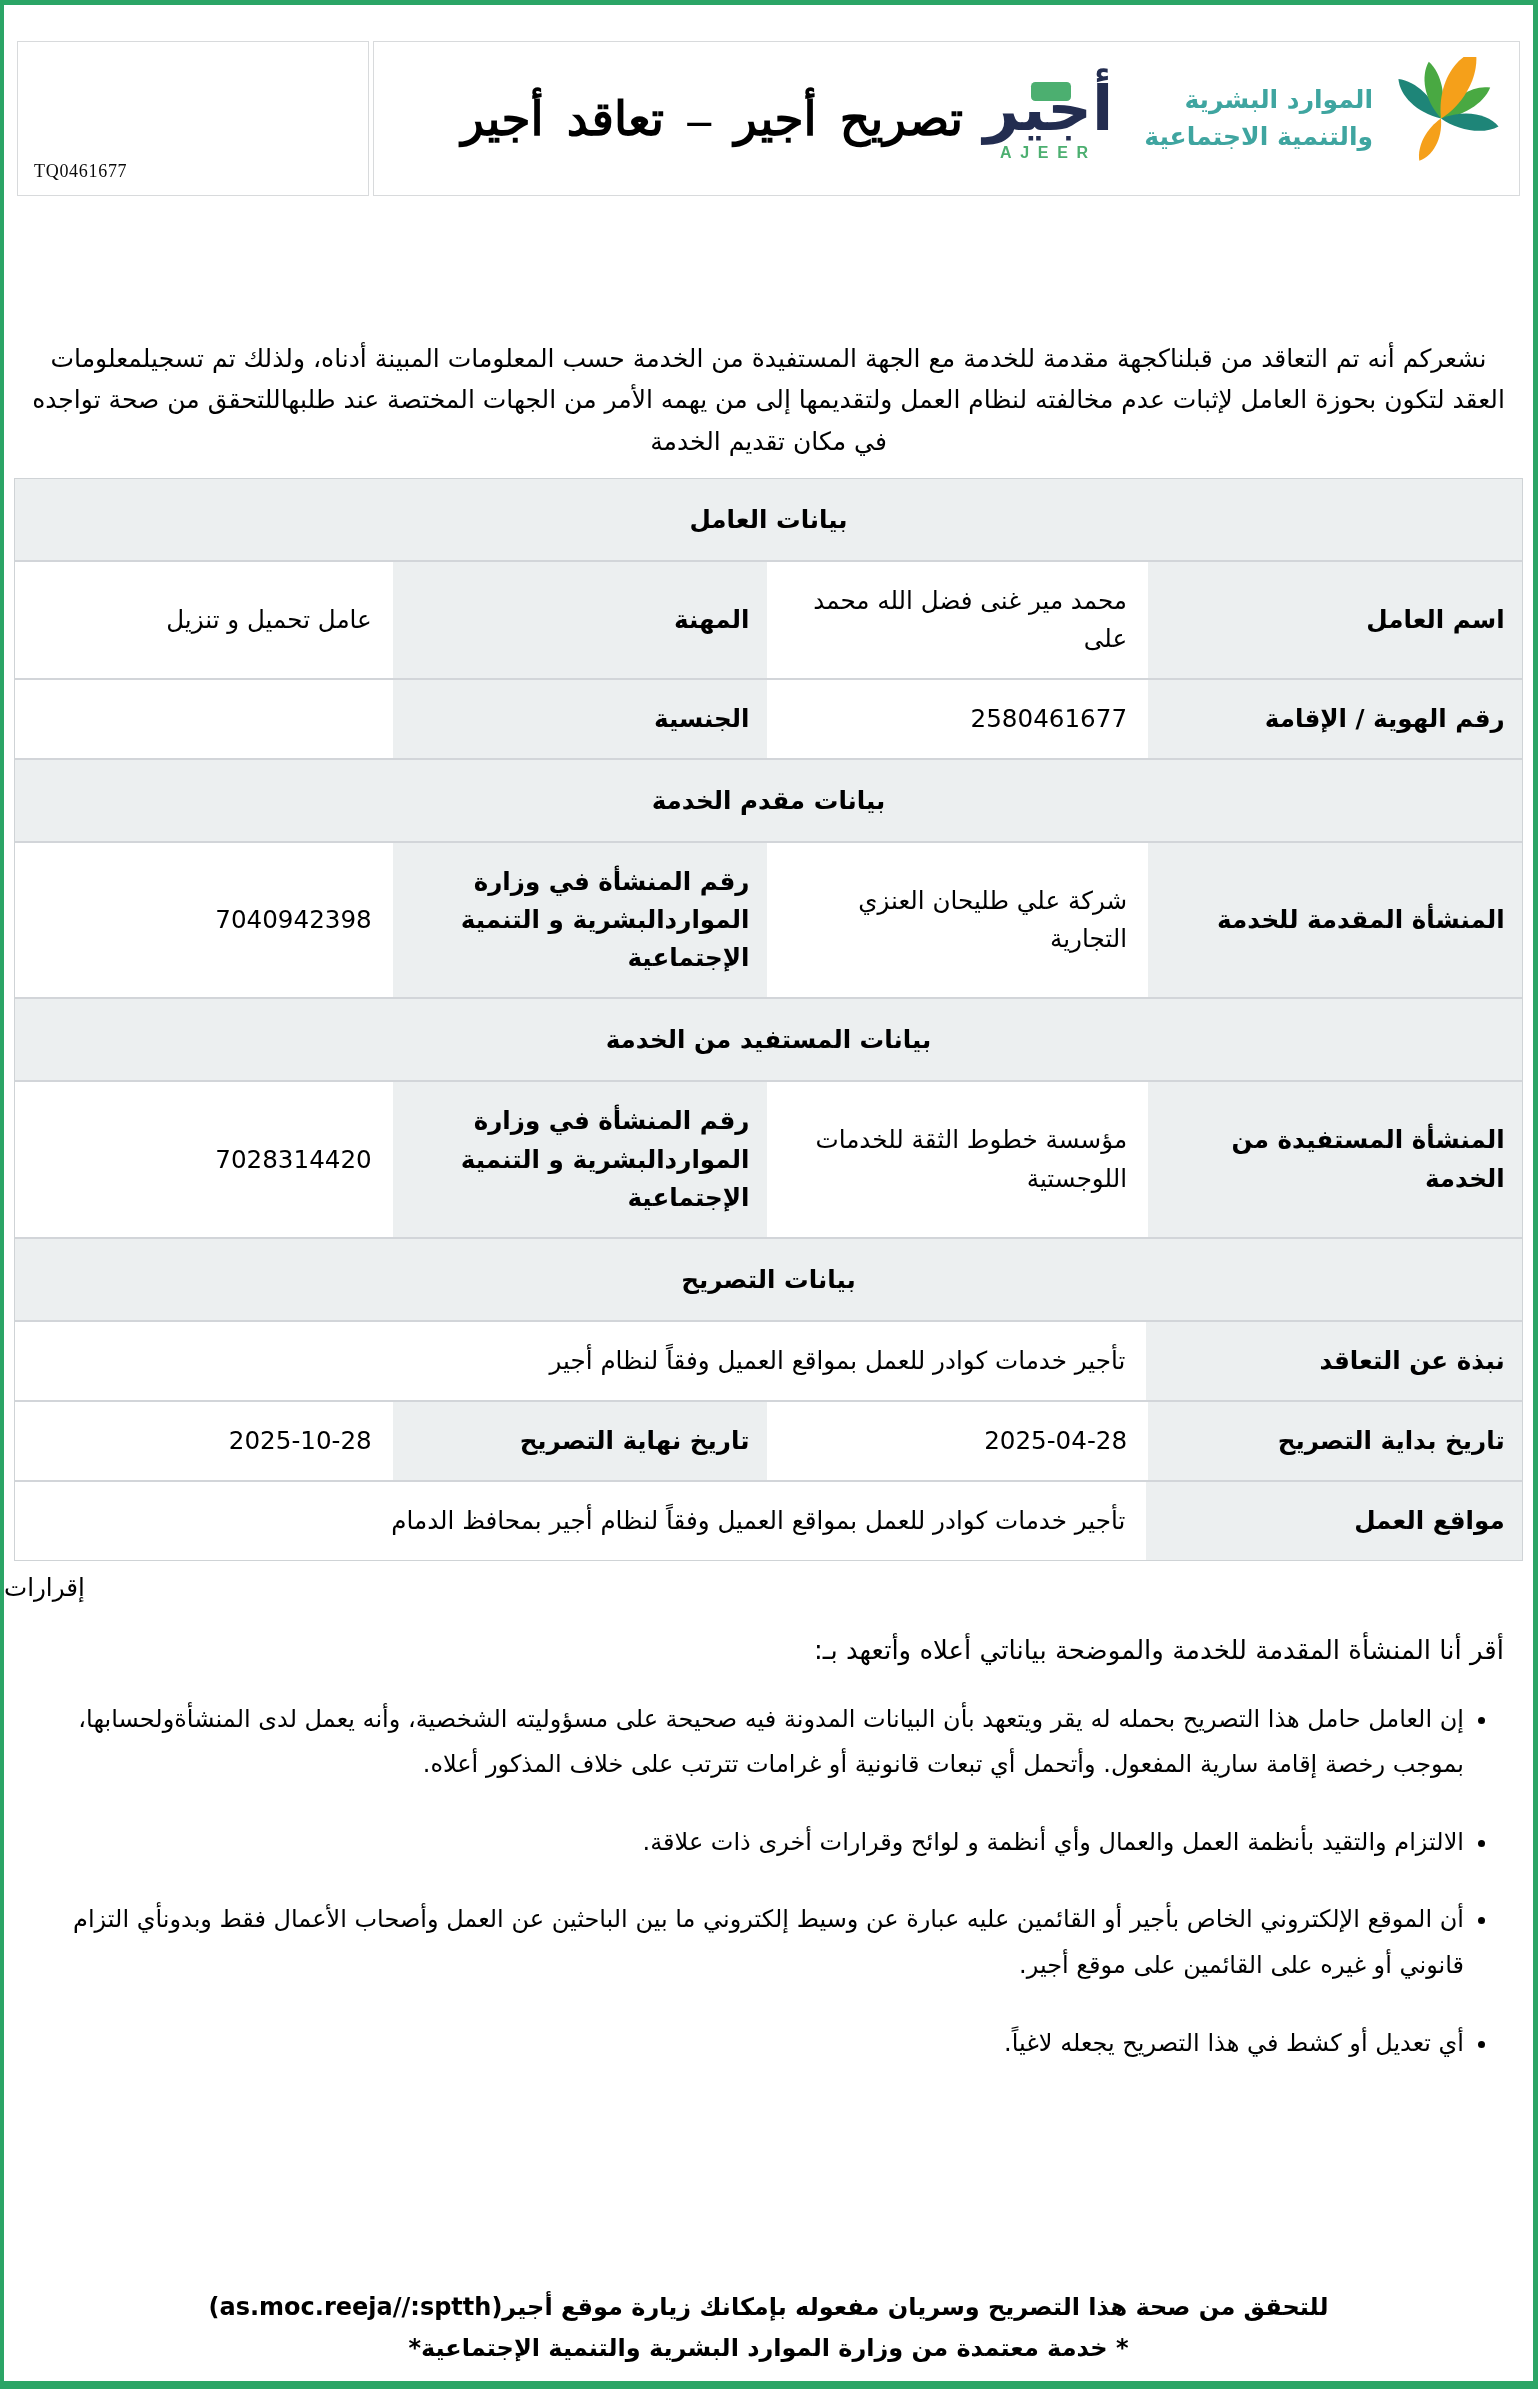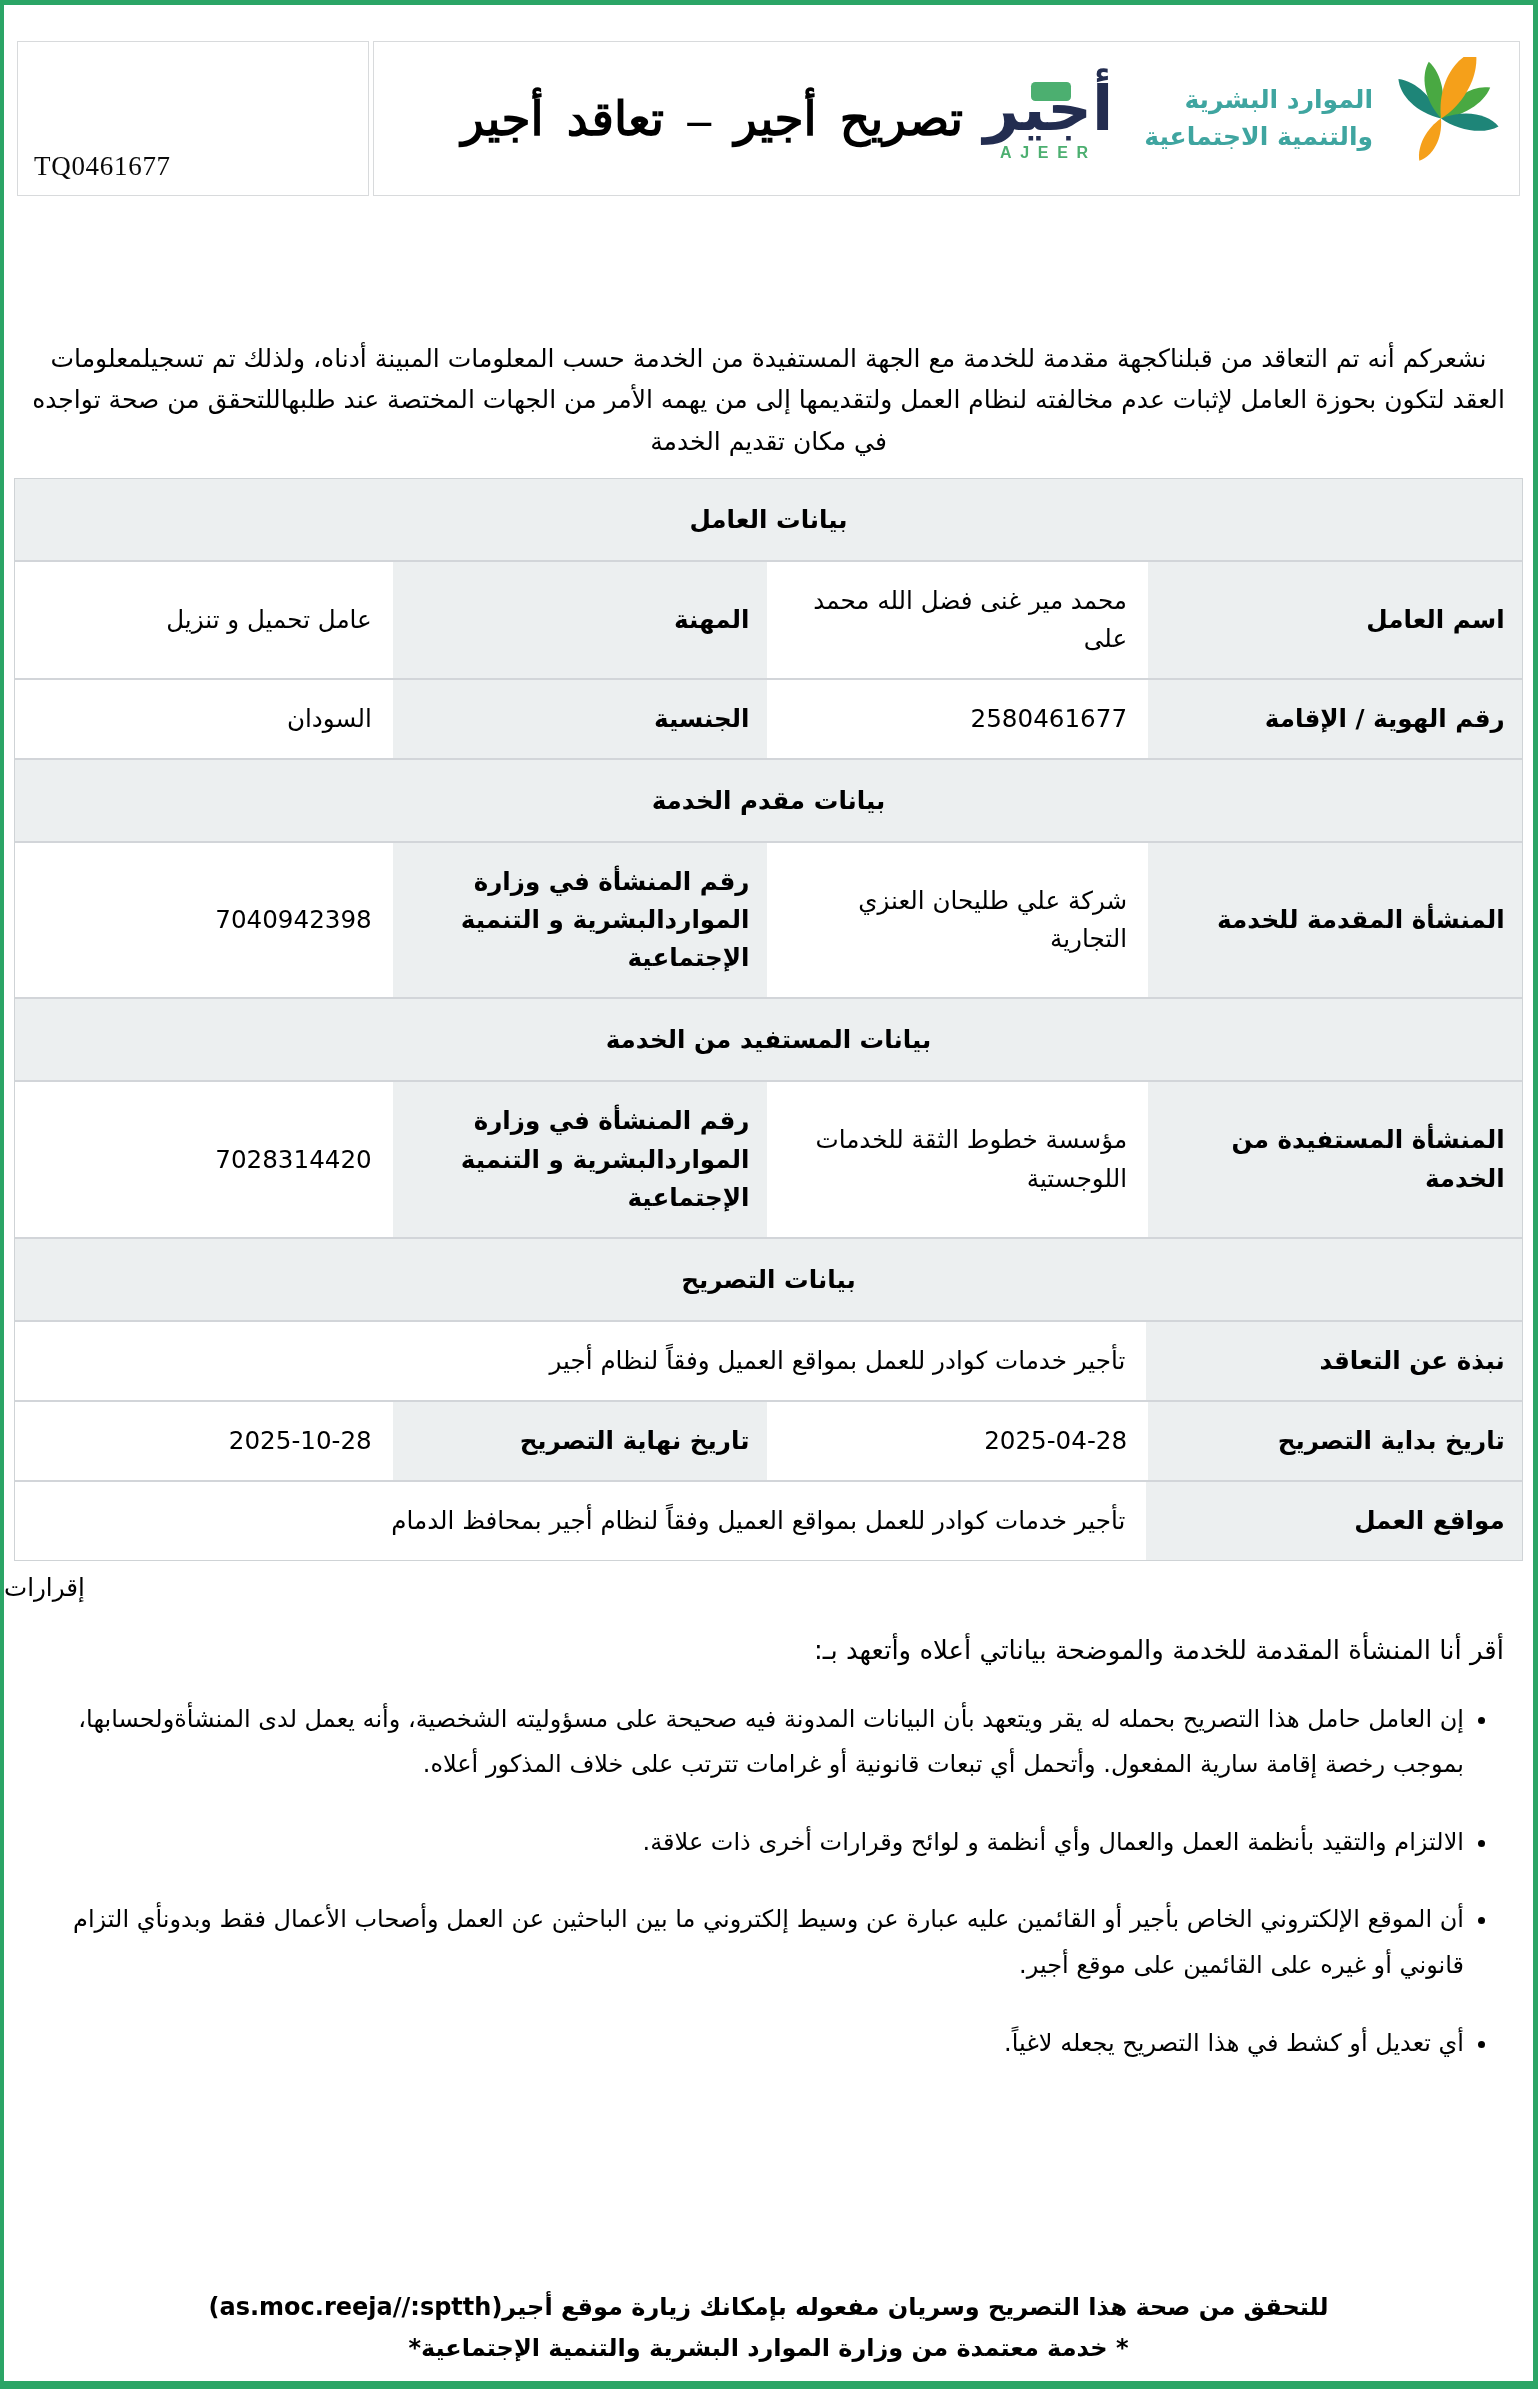--- a/index.html
+++ b/index.html
@@ -36,21 +36,21 @@
   }
   .tq-box{
     width:352px;height:155px;
     border:1.4px solid var(--box-border-grey);
     position:relative;
     box-sizing:border-box;
   }
   .tq-number{
     position:absolute;left:16px;bottom:13px;
     font-family:"Liberation Serif","DejaVu Serif",serif;
-    font-size:27px;letter-spacing:0.7px;color:#0a0a0a;
+    font-size:18px;letter-spacing:0.7px;color:#0a0a0a;
   }
   .head-main{
     flex:1;height:155px;
     border:1.4px solid var(--box-border-grey);
     box-sizing:border-box;
     display:flex;align-items:center;
   }
   .doc-title{
     direction:rtl;
     margin-left:87px;
@@ -200,21 +200,20 @@
     <div class="row r4">
       <div class="cell lbl">اسم العامل</div>
       <div class="cell val">محمد مير غنى فضل الله محمد على</div>
       <div class="cell lbl">المهنة</div>
       <div class="cell val">عامل تحميل و تنزيل</div>
     </div>
     <div class="row r4">
       <div class="cell lbl">رقم الهوية / الإقامة</div>
       <div class="cell val">2580461677</div>
       <div class="cell lbl">الجنسية</div>
-      <div class="cell val">السودان</div>
     </div>
 
     <div class="sec">بيانات مقدم الخدمة</div>
     <div class="row r4">
       <div class="cell lbl">المنشأة المقدمة للخدمة</div>
       <div class="cell val">شركة علي طليحان العنزي التجارية</div>
       <div class="cell lbl">رقم المنشأة في وزارة المواردالبشرية و التنمية الإجتماعية</div>
       <div class="cell val">7040942398</div>
     </div>
 

